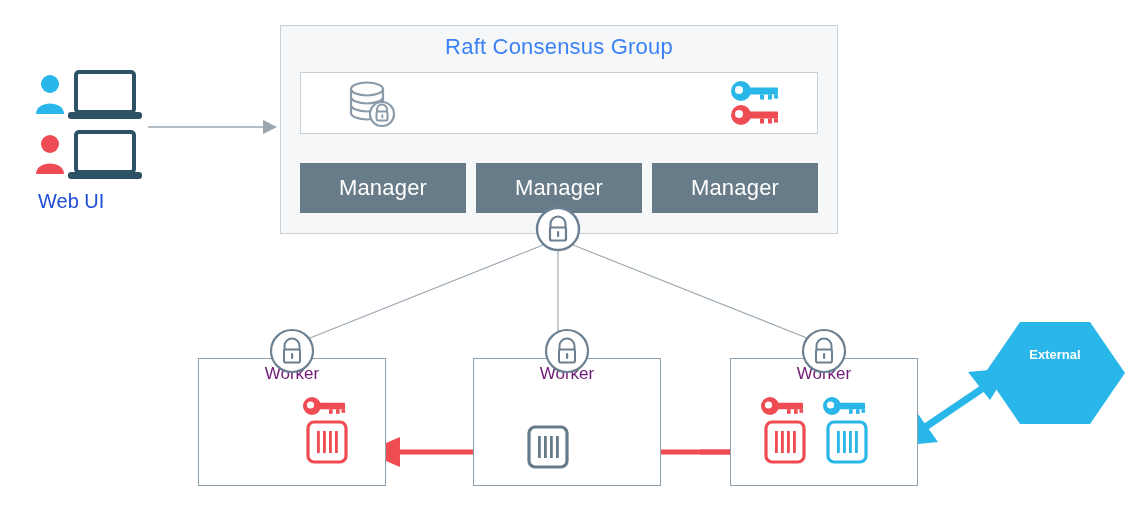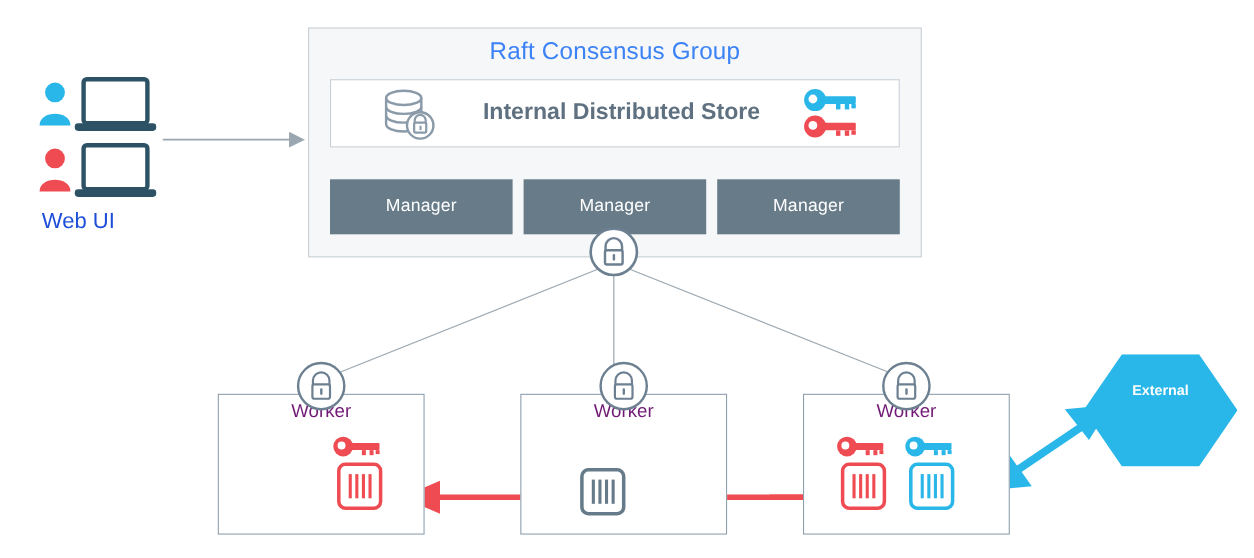--- a/index.html
+++ b/index.html
@@ -17,21 +17,21 @@
              background:#ffffff;border:1px solid #c8d0d6;box-sizing:border-box;}
   .store-label{position:absolute;left:415px;top:90px;width:300px;text-align:center;
                font-size:21px;font-weight:bold;color:#5f7180;}
   .db-icon{position:absolute;left:345px;top:80px;}
   .store-keys{position:absolute;left:730px;top:80px;}
 
   .mgr-row{position:absolute;left:300px;top:163px;width:518px;height:50px;
            display:flex;justify-content:space-between;}
   .mgr{width:166px;height:50px;background:#687b89;color:#ffffff;
        display:flex;align-items:center;justify-content:center;
-       font-size:16px;letter-spacing:.2px;}
+       font-size:22px;letter-spacing:.2px;}
 
   
   .worker{position:absolute;top:358px;width:188px;height:128px;
           background:#ffffff;border:1px solid #8fa0ad;box-sizing:border-box;}
   .worker-label{position:absolute;top:364px;width:188px;text-align:center;
                 font-size:17px;color:#701a75;}
   .w1{left:198px;} .w2{left:473px;} .w3{left:730px;}
 
   .lockbadge{position:absolute;width:46px;height:46px;}
 
@@ -124,21 +124,20 @@
         <path d="M6,17 C6,20.6 13.2,23.5 22,23.5 C30.8,23.5 38,20.6 38,17"></path>
         <path d="M6,25 C6,28.6 13.2,31.5 22,31.5 C30.8,31.5 38,28.6 38,25"></path>
       </g>
       <circle cx="37" cy="34" r="12" fill="#ffffff" stroke="#8a9aa8" stroke-width="2.2"></circle>
       <path d="M32,32 V29.5 A5,5 0 0 1 42,29.5 V32" fill="none" stroke="#8a9aa8" stroke-width="2"></path>
       <rect x="31.5" y="31.5" width="11" height="9" rx="1.4" fill="#ffffff" stroke="#8a9aa8" stroke-width="2"></rect>
       <rect x="36.4" y="34.3" width="1.8" height="4" fill="#8a9aa8"></rect>
     </svg>
   </div>
 
-  <div class="store-label">Internal Distributed Store</div>
 
   <div class="store-keys">
     <svg width="52" height="46" viewBox="0 0 52 46">
       <g fill="#29b6e8">
         <circle cx="11" cy="11" r="10"></circle>
           <circle cx="9" cy="10" r="4" fill="#ffffff"></circle>
         <rect x="18" y="7.5" width="30" height="7" rx="1"></rect>
         <rect x="30" y="14.5" width="4" height="5"></rect>
           <rect x="38" y="14.5" width="4" height="5"></rect>
         <rect x="44" y="14.5" width="4" height="4"></rect>

